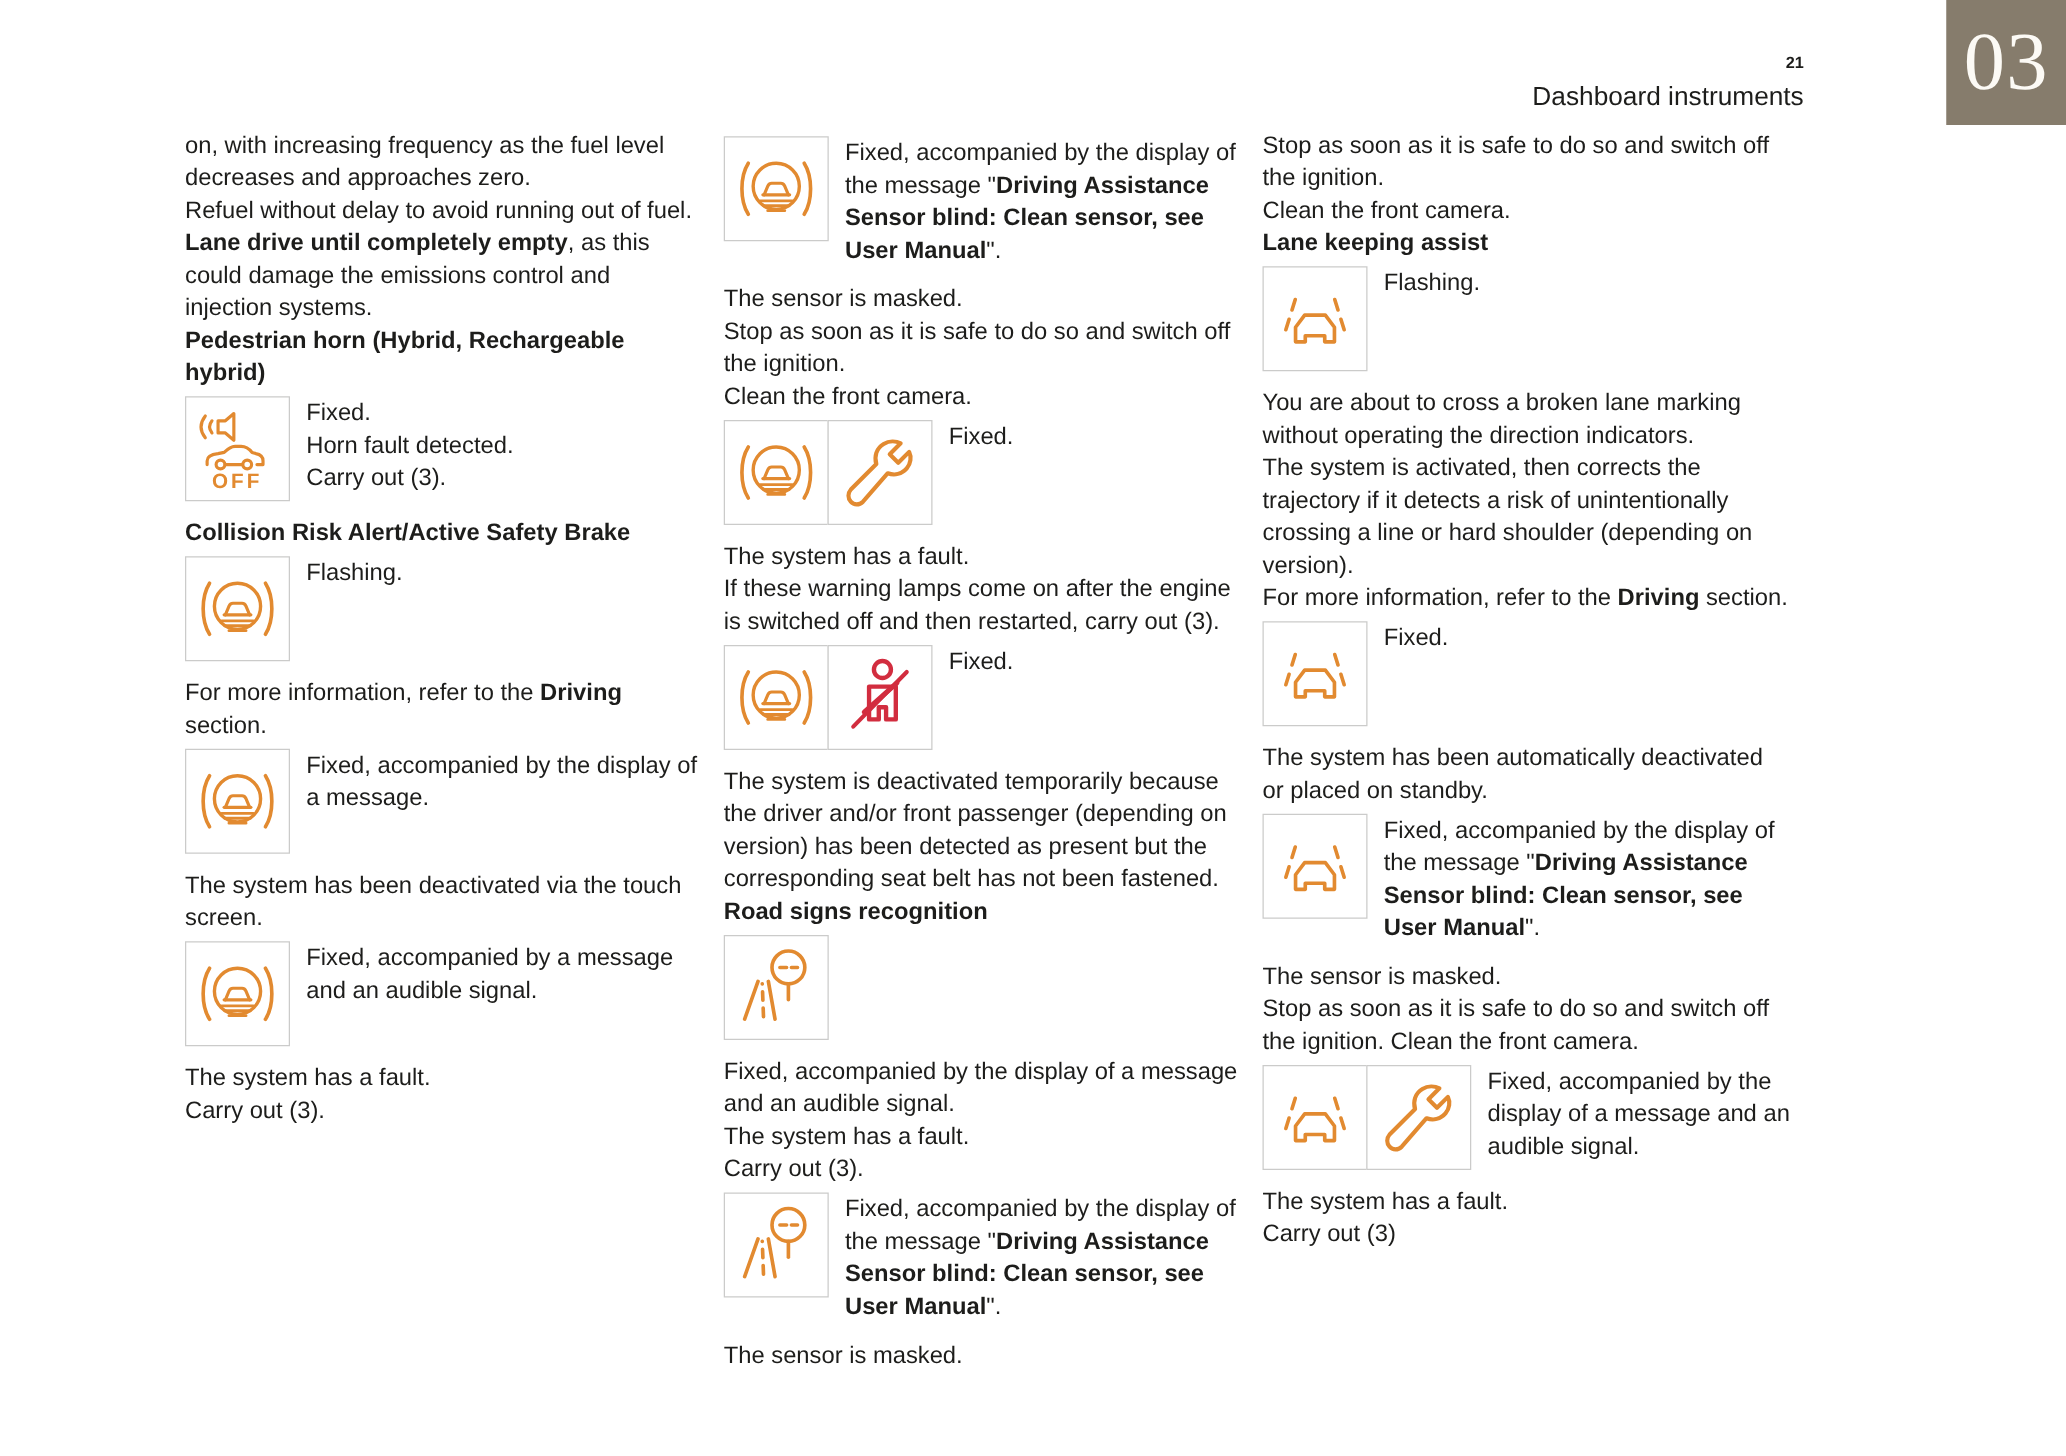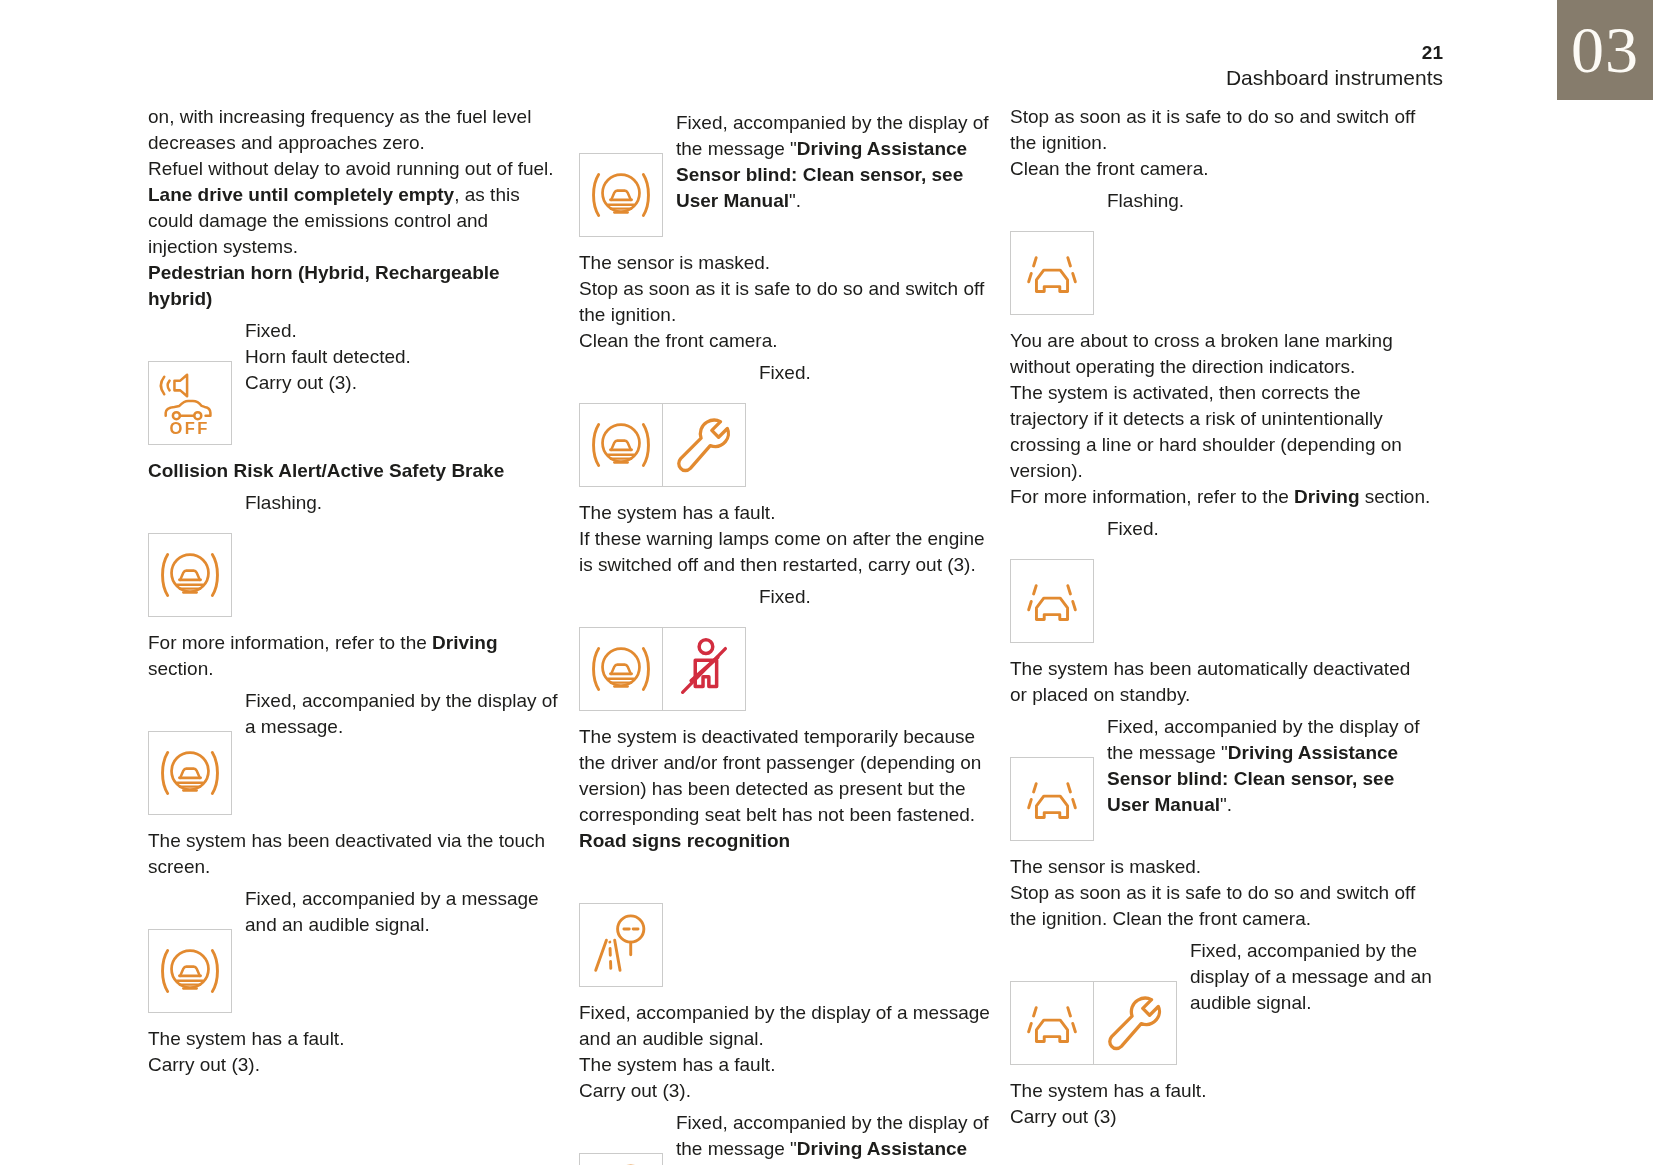--- a/index.html
+++ b/index.html
@@ -16,21 +16,21 @@
     position:absolute;top:0;right:0;
     width:96px;height:100px;
     background:#867C6C;
     display:flex;align-items:center;justify-content:center;
     font-family:"Liberation Serif","DejaVu Serif",serif;
     font-size:66px;color:#FCFAF5;line-height:1;
     letter-spacing:1px;
   }
   .page-number{
     position:absolute;top:42px;right:210px;
-    font-size:19px;font-weight:bold;
+    font-size:13px;font-weight:bold;
   }
   .section-title{
     position:absolute;top:66px;right:210px;
     font-size:21px;
   }
   
   #columns{
     position:absolute;left:148px;top:104px;
     display:grid;
     grid-template-columns:412px 412px 422px;
@@ -48,21 +48,20 @@
     display:flex;align-items:flex-start;
     margin:5px 0 13px 0;
   }
   .iconboxes{display:flex;flex-shrink:0;}
   .iconbox{
     width:84px;height:84px;
     border:1px solid #CBCBCA;
     background:#fff;
     display:flex;align-items:center;justify-content:center;
     box-sizing:border-box;
-    margin-top:44px;
   }
   .iconbox + .iconbox{margin-left:-1px;}
   .iconbox svg{display:block;}
   .rowtext{
     padding-left:13px;padding-top:1px;
     font-size:19px;line-height:26px;
     min-width:0;
   }
 </style>
 </head>
@@ -260,20 +259,21 @@
         </div>
         <div class="rowtext">
           <div><span>Fixed, accompanied by the display of the message "</span><span class="b">Driving Assistance Sensor blind: Clean sensor, see User Manual</span><span>".</span></div>
         </div>
       </div>
       <div class="para"><span>The sensor is masked.</span></div>
     </div>
     <div class="col">
       <div class="para"><span>Stop as soon as it is safe to do so and switch off the ignition.</span></div>
       <div class="para"><span>Clean the front camera.</span></div>
+      <div class="heading">Lane keeping assist</div>
       <div class="lamp-row">
         <div class="iconboxes">
           <div class="iconbox">
             <svg width="70" height="70" viewBox="0 0 72 72" fill="none" stroke="#E28A30" stroke-width="3" stroke-linecap="round" stroke-linejoin="round">
       <path d="M20 43 L27.5 33 H44.5 L52 43 V55 H44 V50 H28 V55 H20 Z"></path>
       <path d="M12 45 L22 13" stroke-dasharray="9 8"></path>
       <path d="M60 45 L50 13" stroke-dasharray="9 8"></path>
     </svg>
           </div>
         </div>

